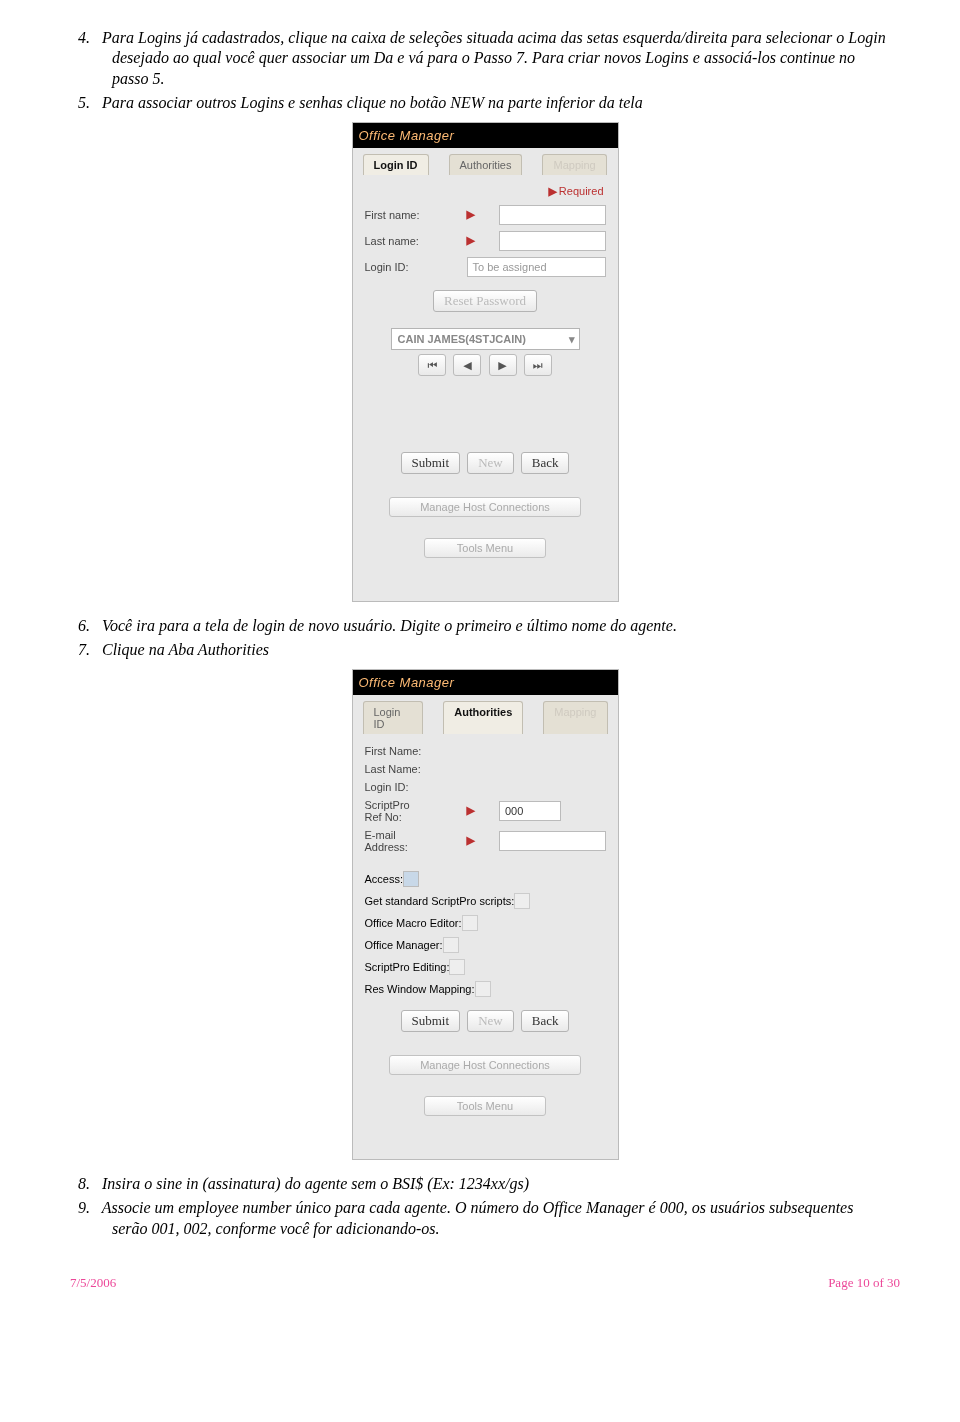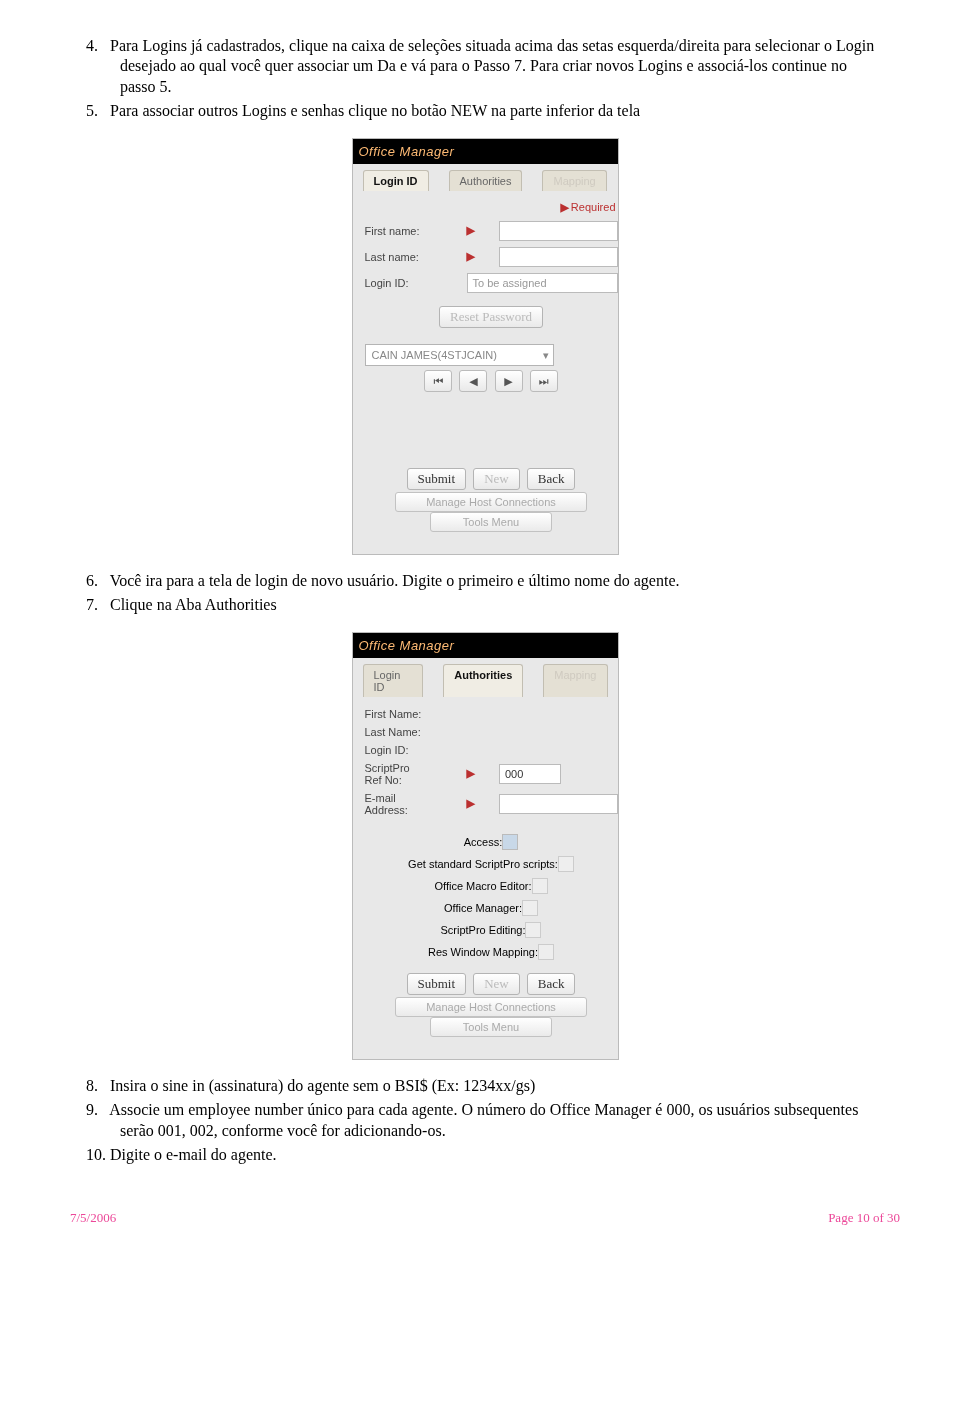--- a/index.html
+++ b/index.html
@@ -10,21 +10,22 @@
     color: #000;
     background: #fff;
     width: 960px;
   }
   .page {
     padding: 20px 60px 20px 70px;
   }
   ol.main {
     list-style: none;
     padding: 0;
-    margin: 16px;
+    margin: 8px;
+    font-style: italic;
   }
   ol.main > li {
     margin-bottom: 4px;
     line-height: 1.28;
     padding-left: 34px;
     text-indent: -34px;
   }
   ol.main > li .num {
     display: inline-block;
     width: 20px;
@@ -66,21 +67,21 @@
     color: #666;
     font-size: 11px;
   }
   .tab.active {
     background: #f0ede4;
     color: #111;
     font-weight: bold;
   }
   .tab.dim { color: #cfcac0; }
   .panelbody {
-    padding: 8px 0 12px 12px;
+    padding: 8px 12px 12px 12px;
   }
   .req {
     text-align: right;
     color: #bb3030;
     font-size: 11px;
     padding: 2px 2px 4px 0;
   }
   .req .arrow,
   .fldrow .arrow {
     color: #bb3030;
@@ -120,22 +121,23 @@
     border-radius: 3px;
     padding: 2px 10px;
     margin: 2px 2px;
     color: #333;
     font-size: 13px;
     font-family: Liberation Serif, serif;
     text-align: center;
   }
   .btn.dim { color: #bbb; }
   .ddrow {
-    display:flex; align-items:center; 
+    display:flex; align-items:center; justify-content:center;
     padding: 6px 0 4px 0;
+    font-weight: bold;
   }
   .dd {
     width: 175px;
     background:#fff;
     border:1px solid #b4b4b4;
     height:20px; line-height:20px;
     padding: 0 6px;
     color:#888;
     font-size:11px;
     position:relative;
@@ -155,40 +157,40 @@
     background:linear-gradient(#fff,#e9e9e9);
     border-radius:3px;
     margin: 0 2px;
     line-height:20px;
     text-align:center;
     color:#555;
     font-size:11px;
   }
   .checkrow {
     display:flex;
-    justify-content:center;
+    justify-content:flex-start;
     align-items:center;
     padding: 3px 0;
   }
   .chk {
     width:14px; height:14px;
     border:1px solid #bbb;
     background:#fff;
   }
   .chk.dim { background:#eee; border-color:#ccc; }
   .chk.blue { background:#c8d8e8; }
   .spacer { height: 60px; }
   .spacer-sm { height: 12px; }
   .bottom-btns {
     text-align:center;
     padding: 8px 0 10px 0;
   }
   .widebtn {
     display:block;
-    margin: 0 auto;
+    margin: 21px auto;
     width: 190px;
     text-align:center;
     background:linear-gradient(#fff,#eaeaea);
     border:1px solid #c2c2c2;
     border-radius:3px;
     padding:3px 0;
     color:#aaa;
     font-size:11px;
   }
   .footer {
@@ -342,24 +344,20 @@
 
 <ol class="main">
   <li>
     <span class="num">8.</span>
     <span>Insira o sine in (assinatura) do agente sem o BSI$ (Ex: 1234xx/gs)</span>
   </li>
   <li>
     <span class="num">9.</span>
     <span>Associe um employee number único para cada agente. O número do Office Manager é 000, os usuários subsequentes serão 001, 002, conforme você for adicionando-os.</span>
   </li>
-  <li>
-    <span class="num">10.</span>
-    <span>Digite o e-mail do agente.</span>
-  </li>
 </ol>
 
 <div class="footer">
   <span>7/5/2006</span>
   <span>Page 10 of 30</span>
 </div>
 
 </div>
 
 </body></html>

